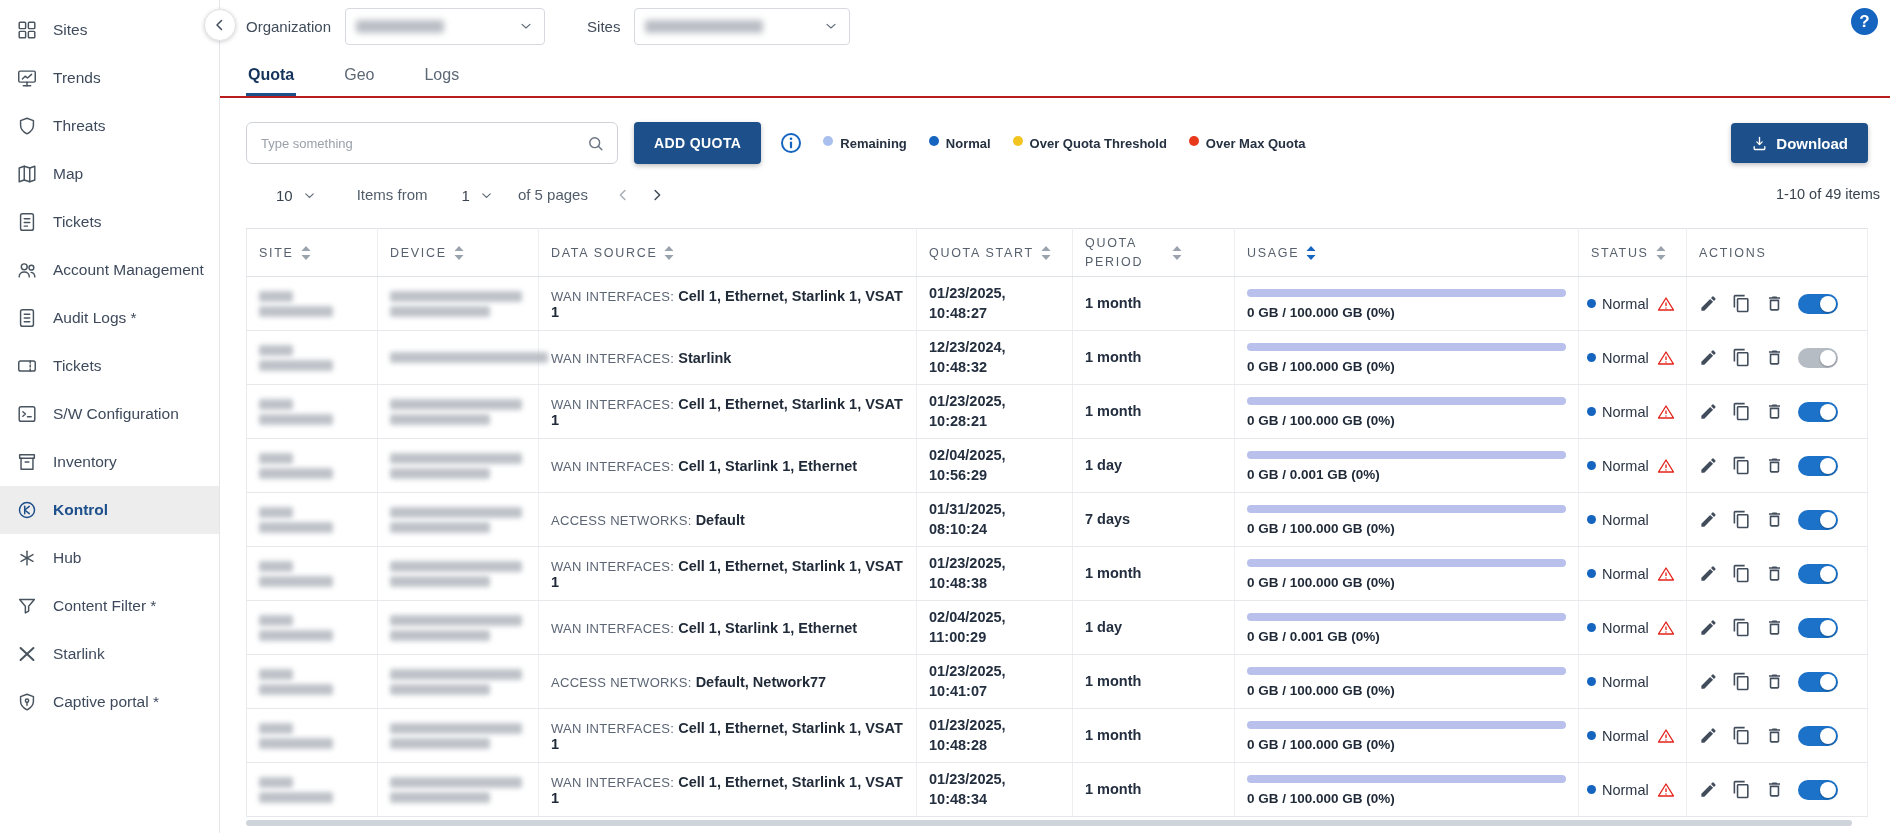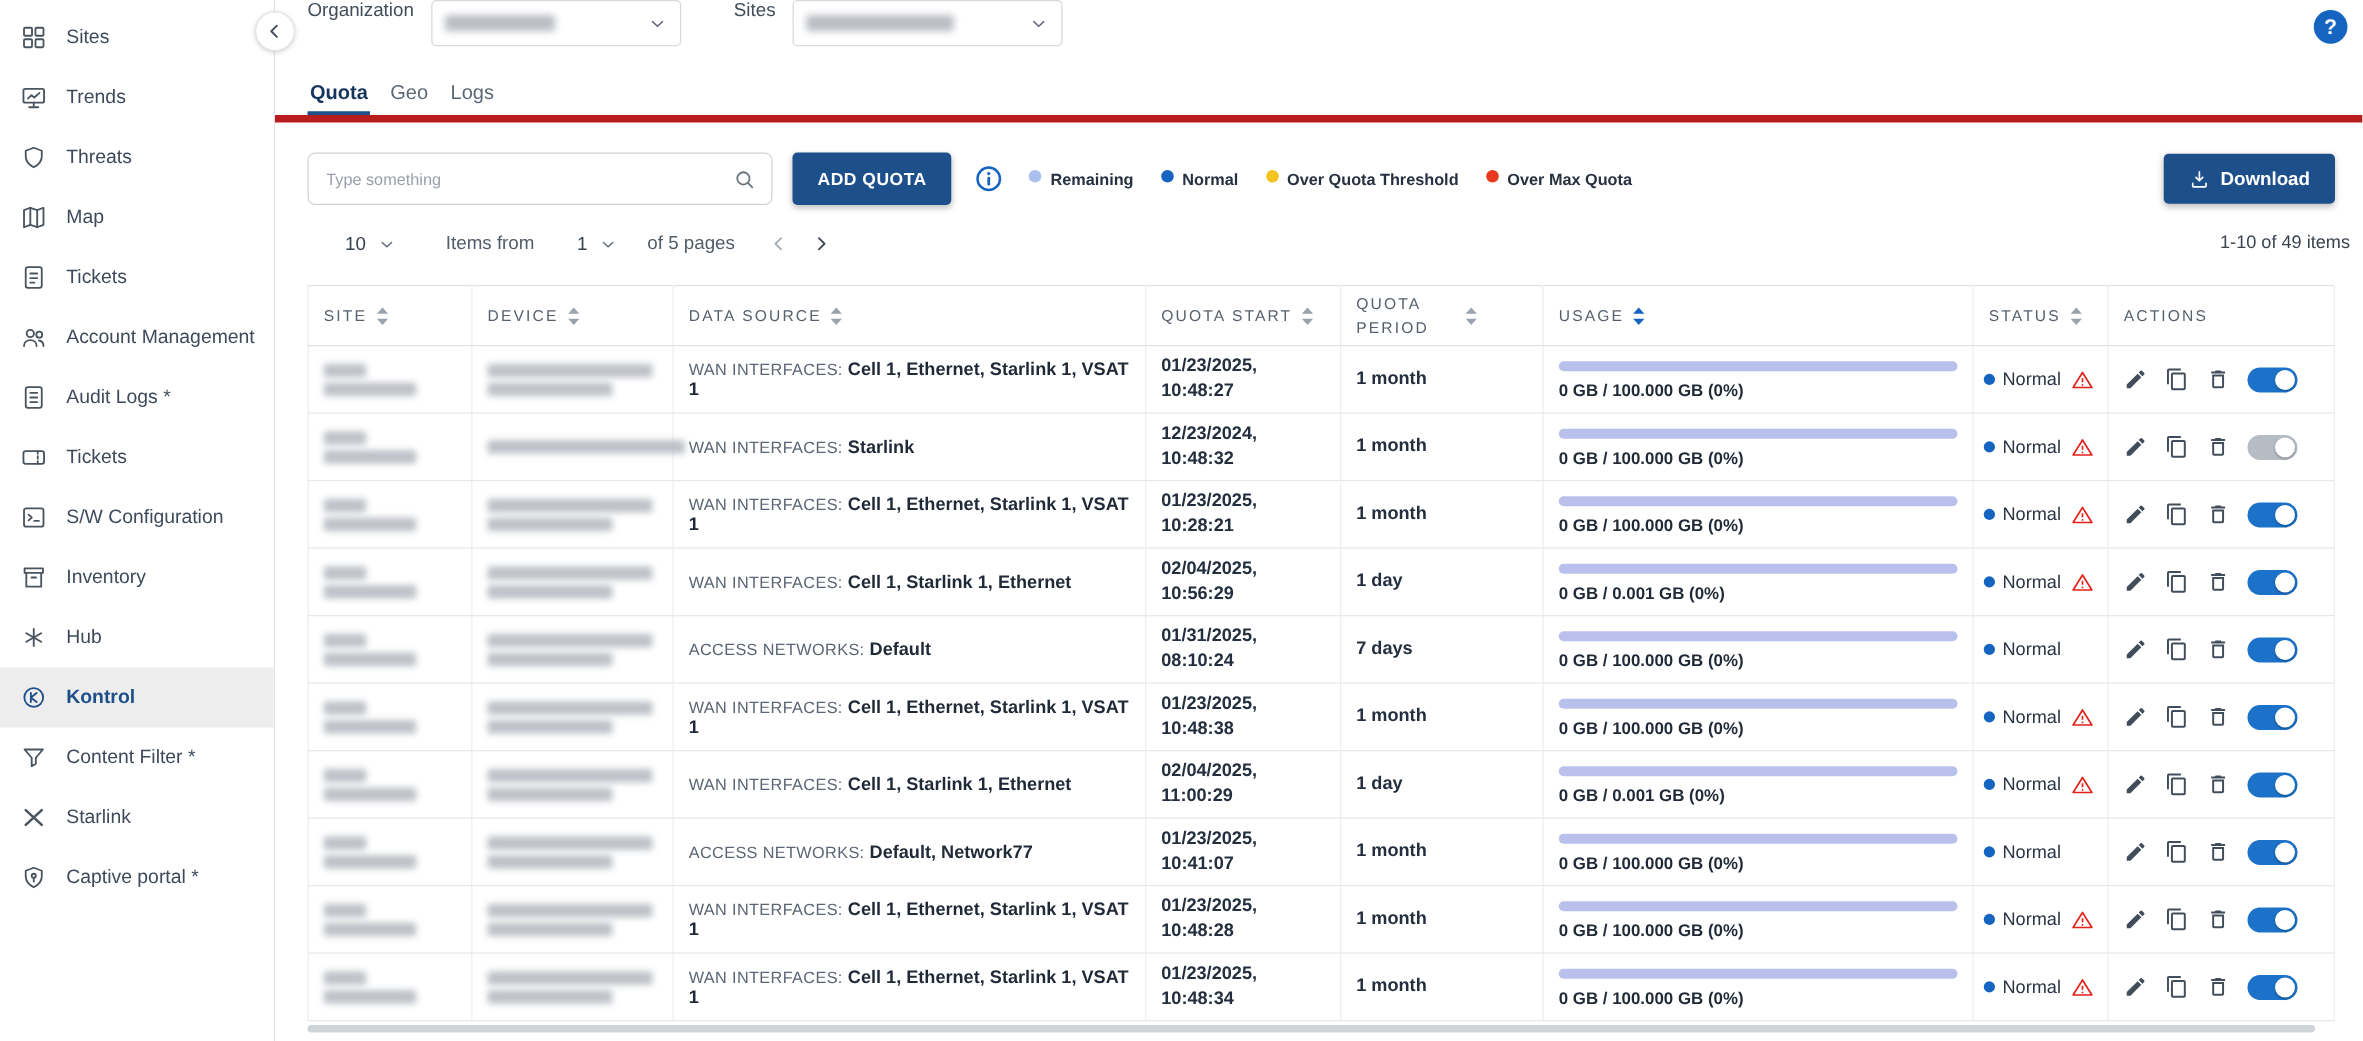--- a/index.html
+++ b/index.html
@@ -17,36 +17,36 @@
   .side-item.active { background:#ededed; color:#1d4f8b; font-weight:600; }
   .side-item.active .icon { color:#1d4f8b; }
 
   
   .main { flex:1; position:relative; }
   .collapse-btn { position:absolute; left:-16px; top:9px; width:32px; height:32px;
     border-radius:50%; background:#fff; border:1px solid #e2e3e6;
     box-shadow:0 1px 4px rgba(0,0,0,.18); display:flex; align-items:center; justify-content:center;
     cursor:pointer; z-index:6; color:#424d5c; }
 
-  .topbar { height:52px; display:flex; padding-left:26px; }
+  .topbar { height:52px; display:flex; align-items:center; padding-left:26px; }
   .tb-label { font-size:15px; color:#414c5b; margin-right:14px; }
   .sites-label { margin-left:42px; }
   .select { height:37px; border:1px solid #d6d9de; border-radius:4px; background:#fff;
     display:flex; align-items:center; justify-content:space-between; padding:0 10px; cursor:pointer; }
   .org-select { width:200px; }
   .sites-select { width:216px; }
   .sel-blur { height:13px; background:#a9aeb6; border-radius:2px; filter:blur(3px); opacity:.8; }
   .org-select .sel-blur { width:88px; }
   .sites-select .sel-blur { width:118px; }
   .chev { color:#5f6977; display:flex; }
   .help { position:absolute; right:12px; top:8px; width:27px; height:27px; border-radius:50%;
     background:#1565c0; color:#fff; font-weight:bold; font-size:17px;
     display:flex; align-items:center; justify-content:center; cursor:pointer; }
 
-  .tabs { display:flex; gap:14px; padding:6px 0 0 26px; border-bottom:6px solid #b91c1c; height:46px; }
+  .tabs { display:flex; gap:46px; padding:6px 0 0 26px; border-bottom:2px solid #b91c1c; height:46px; }
   .tab { font-size:16px; color:#5d6875; padding:8px 2px 11px; cursor:pointer; border-bottom:3px solid transparent; }
   .tab.active { color:#14345c; font-weight:700; border-bottom-color:#1d4f8b; }
 
   
   .toolbar { display:flex; align-items:center; gap:16px; padding:24px 22px 0 26px; }
   .search { width:372px; height:42px; border:1px solid #cfd3d8; border-radius:6px;
     display:flex; align-items:center; padding:0 12px 0 14px; background:#fff; }
   .search input { border:none; outline:none; flex:1; font-size:13px;
     font-family:"Liberation Sans", sans-serif; color:#333; }
   .search input::placeholder { color:#9aa1ab; }
@@ -212,40 +212,40 @@
       <div class="side-item">
         <span class="icon ">
           <svg viewBox="0 0 24 24" width="22" height="22" fill="none" stroke="currentColor" stroke-width="1.6" stroke-linecap="round" stroke-linejoin="round">
             <path d="M4 4h16v4H4z"></path>
             <path d="M5.5 8v12h13V8"></path>
             <path d="M10 12h4"></path>
           </svg>
         </span>
         <span>Inventory</span>
       </div>
-      <div class="side-item">
-        <span class="icon ">
-          <svg viewBox="0 0 24 24" width="22" height="22" fill="none" stroke="currentColor" stroke-width="1.6" stroke-linecap="round" stroke-linejoin="round">
-            <path d="M12 4.5v15"></path>
-            <path d="M5.5 8.25l13 7.5"></path>
-            <path d="M18.5 8.25l-13 7.5"></path>
-          </svg>
-        </span>
-        <span>Hub</span>
-      </div>
       <div class="side-item active">
         <span class="icon ">
           <svg viewBox="0 0 24 24" width="22" height="22" fill="none" stroke="currentColor" stroke-width="1.6" stroke-linecap="round" stroke-linejoin="round">
             <circle cx="12" cy="12" r="8.2"></circle>
             <path d="M9.5 8v8"></path>
             <path d="M9.5 12l5-4"></path>
             <path d="M9.5 12l5 4"></path>
           </svg>
         </span>
         <span>Kontrol</span>
+      </div>
+      <div class="side-item">
+        <span class="icon ">
+          <svg viewBox="0 0 24 24" width="22" height="22" fill="none" stroke="currentColor" stroke-width="1.6" stroke-linecap="round" stroke-linejoin="round">
+            <path d="M12 4.5v15"></path>
+            <path d="M5.5 8.25l13 7.5"></path>
+            <path d="M18.5 8.25l-13 7.5"></path>
+          </svg>
+        </span>
+        <span>Hub</span>
       </div>
       <div class="side-item">
         <span class="icon ">
           <svg viewBox="0 0 24 24" width="22" height="22" fill="none" stroke="currentColor" stroke-width="1.6" stroke-linecap="round" stroke-linejoin="round">
             <path d="M4 5h16l-6.2 7.2v5.3l-3.6 2V12.2z"></path>
           </svg>
         </span>
         <span>Content Filter *</span>
       </div>
       <div class="side-item">

